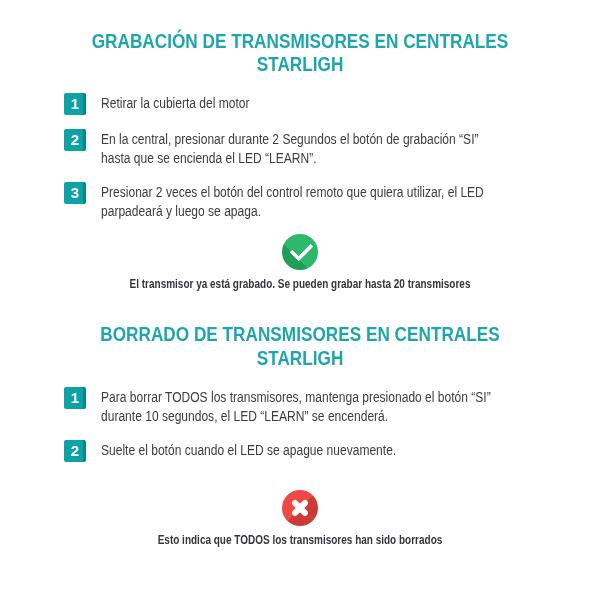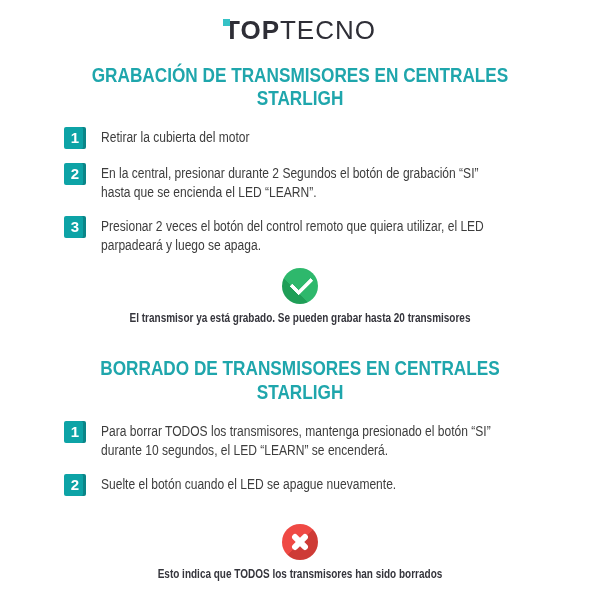--- a/index.html
+++ b/index.html
@@ -62,23 +62,20 @@
     margin-top:5px;width:100%;text-align:center;color:#35353c;
     font-weight:bold;font-size:13.5px;line-height:18px;white-space:nowrap;
     transform:scaleX(0.74);transform-origin:center;
   }
 </style>
 </head>
 <body>
 
 <div class="page">
 
-  <div class="logo">
-    <span class="logo-inner"><span class="logo-bold">TOP</span><span class="logo-light">TECNO</span></span>
-  </div>
 
   <h1 class="section-title title-1">GRABACIÓN DE TRANSMISORES EN CENTRALES
 STARLIGH</h1>
 
   <div class="steps">
     <div class="step-row">
       <div class="step-num">1</div>
       <div class="step-text">Retirar la cubierta del motor</div>
     </div>
     <div class="step-row">

